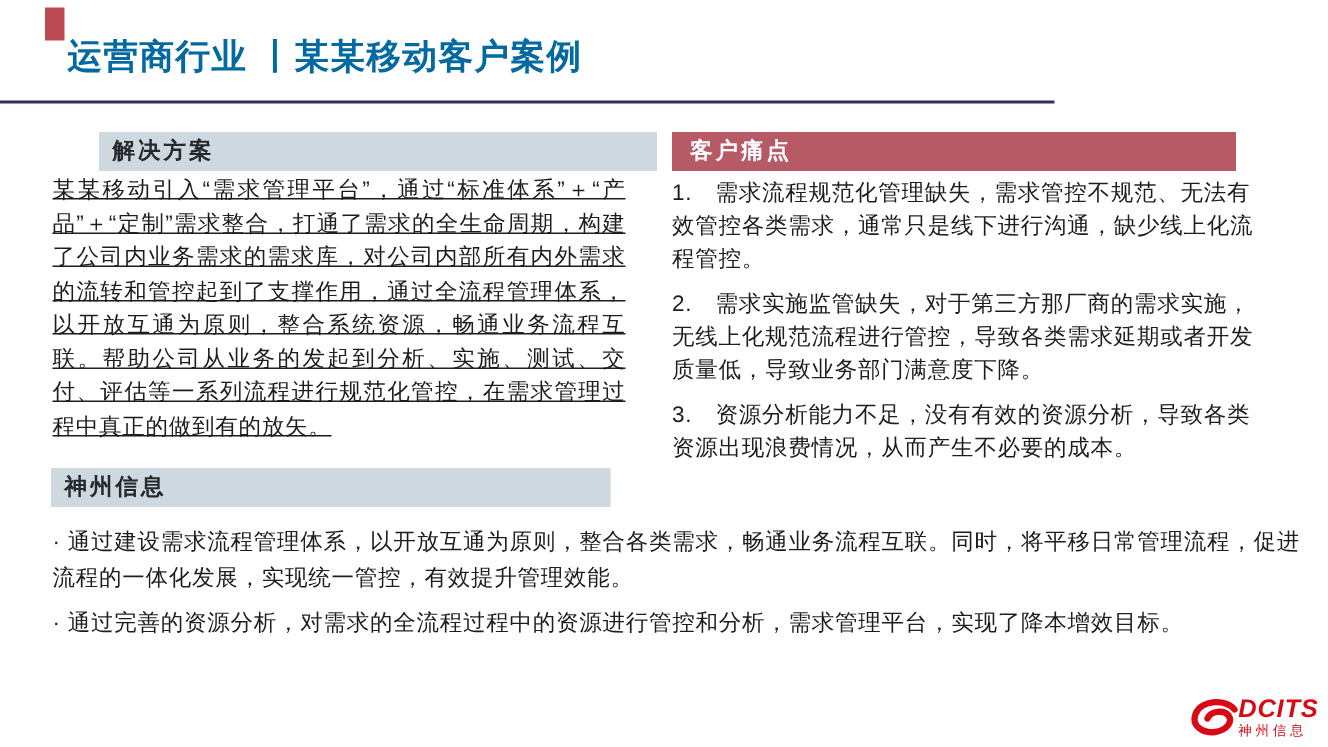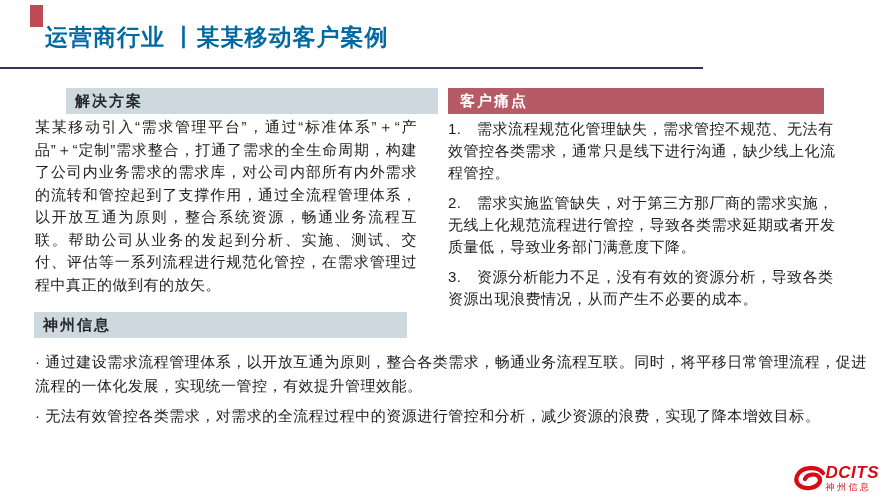--- a/index.html
+++ b/index.html
@@ -14,21 +14,21 @@
   .section-header{position:absolute;height:26px;line-height:26px;padding-left:9px;
          font-size:15px;font-weight:bold;letter-spacing:2px;box-sizing:border-box;}
   .grey-header{background:#CDD8DF;color:#26282B;}
   .red-header{background:#B65A66;color:#ffffff;padding-left:12px;}
 
   .solution-header{left:34px;top:88px;width:372px;margin-left:32px;}
   .pain-header{left:448px;top:88px;width:376px;}
   .benefits-header{left:34px;top:312px;width:373px;}
 
   .solution-body{position:absolute;left:35px;top:116px;width:382px;font-size:15px;
-         line-height:22.5px;color:#1d1d1d;letter-spacing:0.5px;text-align:justify;}
+         line-height:22.5px;color:#1d1d1d;letter-spacing:0.5px;text-align:justify;text-decoration:underline;}
   .pain-body{position:absolute;left:448px;top:118px;width:394px;font-size:15px;
          line-height:22px;color:#1d1d1d;letter-spacing:0.5px;}
   .pain-body p{margin:0 0 8px 0;}
   .benefits-body{position:absolute;left:35px;top:350px;width:832px;font-size:15px;
          line-height:24px;color:#1d1d1d;letter-spacing:0.5px;}
   .benefits-body p{margin:0 0 6px 0;}
 
   .logo{position:absolute;right:6px;bottom:6px;display:flex;align-items:center;gap:0;}
   .logo-swoosh{width:34px;height:26px;}
   .logo-text{display:flex;flex-direction:column;line-height:1;}
@@ -55,21 +55,21 @@
   <div class="pain-body">
     <p>1.　需求流程规范化管理缺失，需求管控不规范、无法有效管控各类需求，通常只是线下进行沟通，缺少线上化流程管控。</p>
     <p>2.　需求实施监管缺失，对于第三方那厂商的需求实施，无线上化规范流程进行管控，导致各类需求延期或者开发质量低，导致业务部门满意度下降。</p>
     <p>3.　资源分析能力不足，没有有效的资源分析，导致各类资源出现浪费情况，从而产生不必要的成本。</p>
   </div>
 
   <div class="section-header grey-header benefits-header">神州信息</div>
 
   <div class="benefits-body">
     <p>· 通过建设需求流程管理体系，以开放互通为原则，整合各类需求，畅通业务流程互联。同时，将平移日常管理流程，促进流程的一体化发展，实现统一管控，有效提升管理效能。</p>
-    <p>· 无法有效管控各类需求，对需求的全流程过程中的资源进行管控和分析，减少资源的浪费，实现了降本增效目标。</p>
+    <p>· 通过完善的资源分析，对需求的全流程过程中的资源进行管控和分析，需求管理平台，实现了降本增效目标。</p>
   </div>
 
   <div class="logo">
     <svg class="logo-swoosh" viewBox="0 0 34 26" xmlns="http://www.w3.org/2000/svg">
       <path d="M31 8 C26 1, 9 1, 5 11 C2 19, 10 24, 18 23 C26 22, 30 16, 27 12 C24 8, 15 9, 13 14" fill="none" stroke="#D70A16" stroke-width="4.2" stroke-linecap="round"></path>
     </svg>
     <div class="logo-text">
       <span class="logo-brand">DCITS</span>
       <span class="logo-company">神州信息</span>
     </div>

